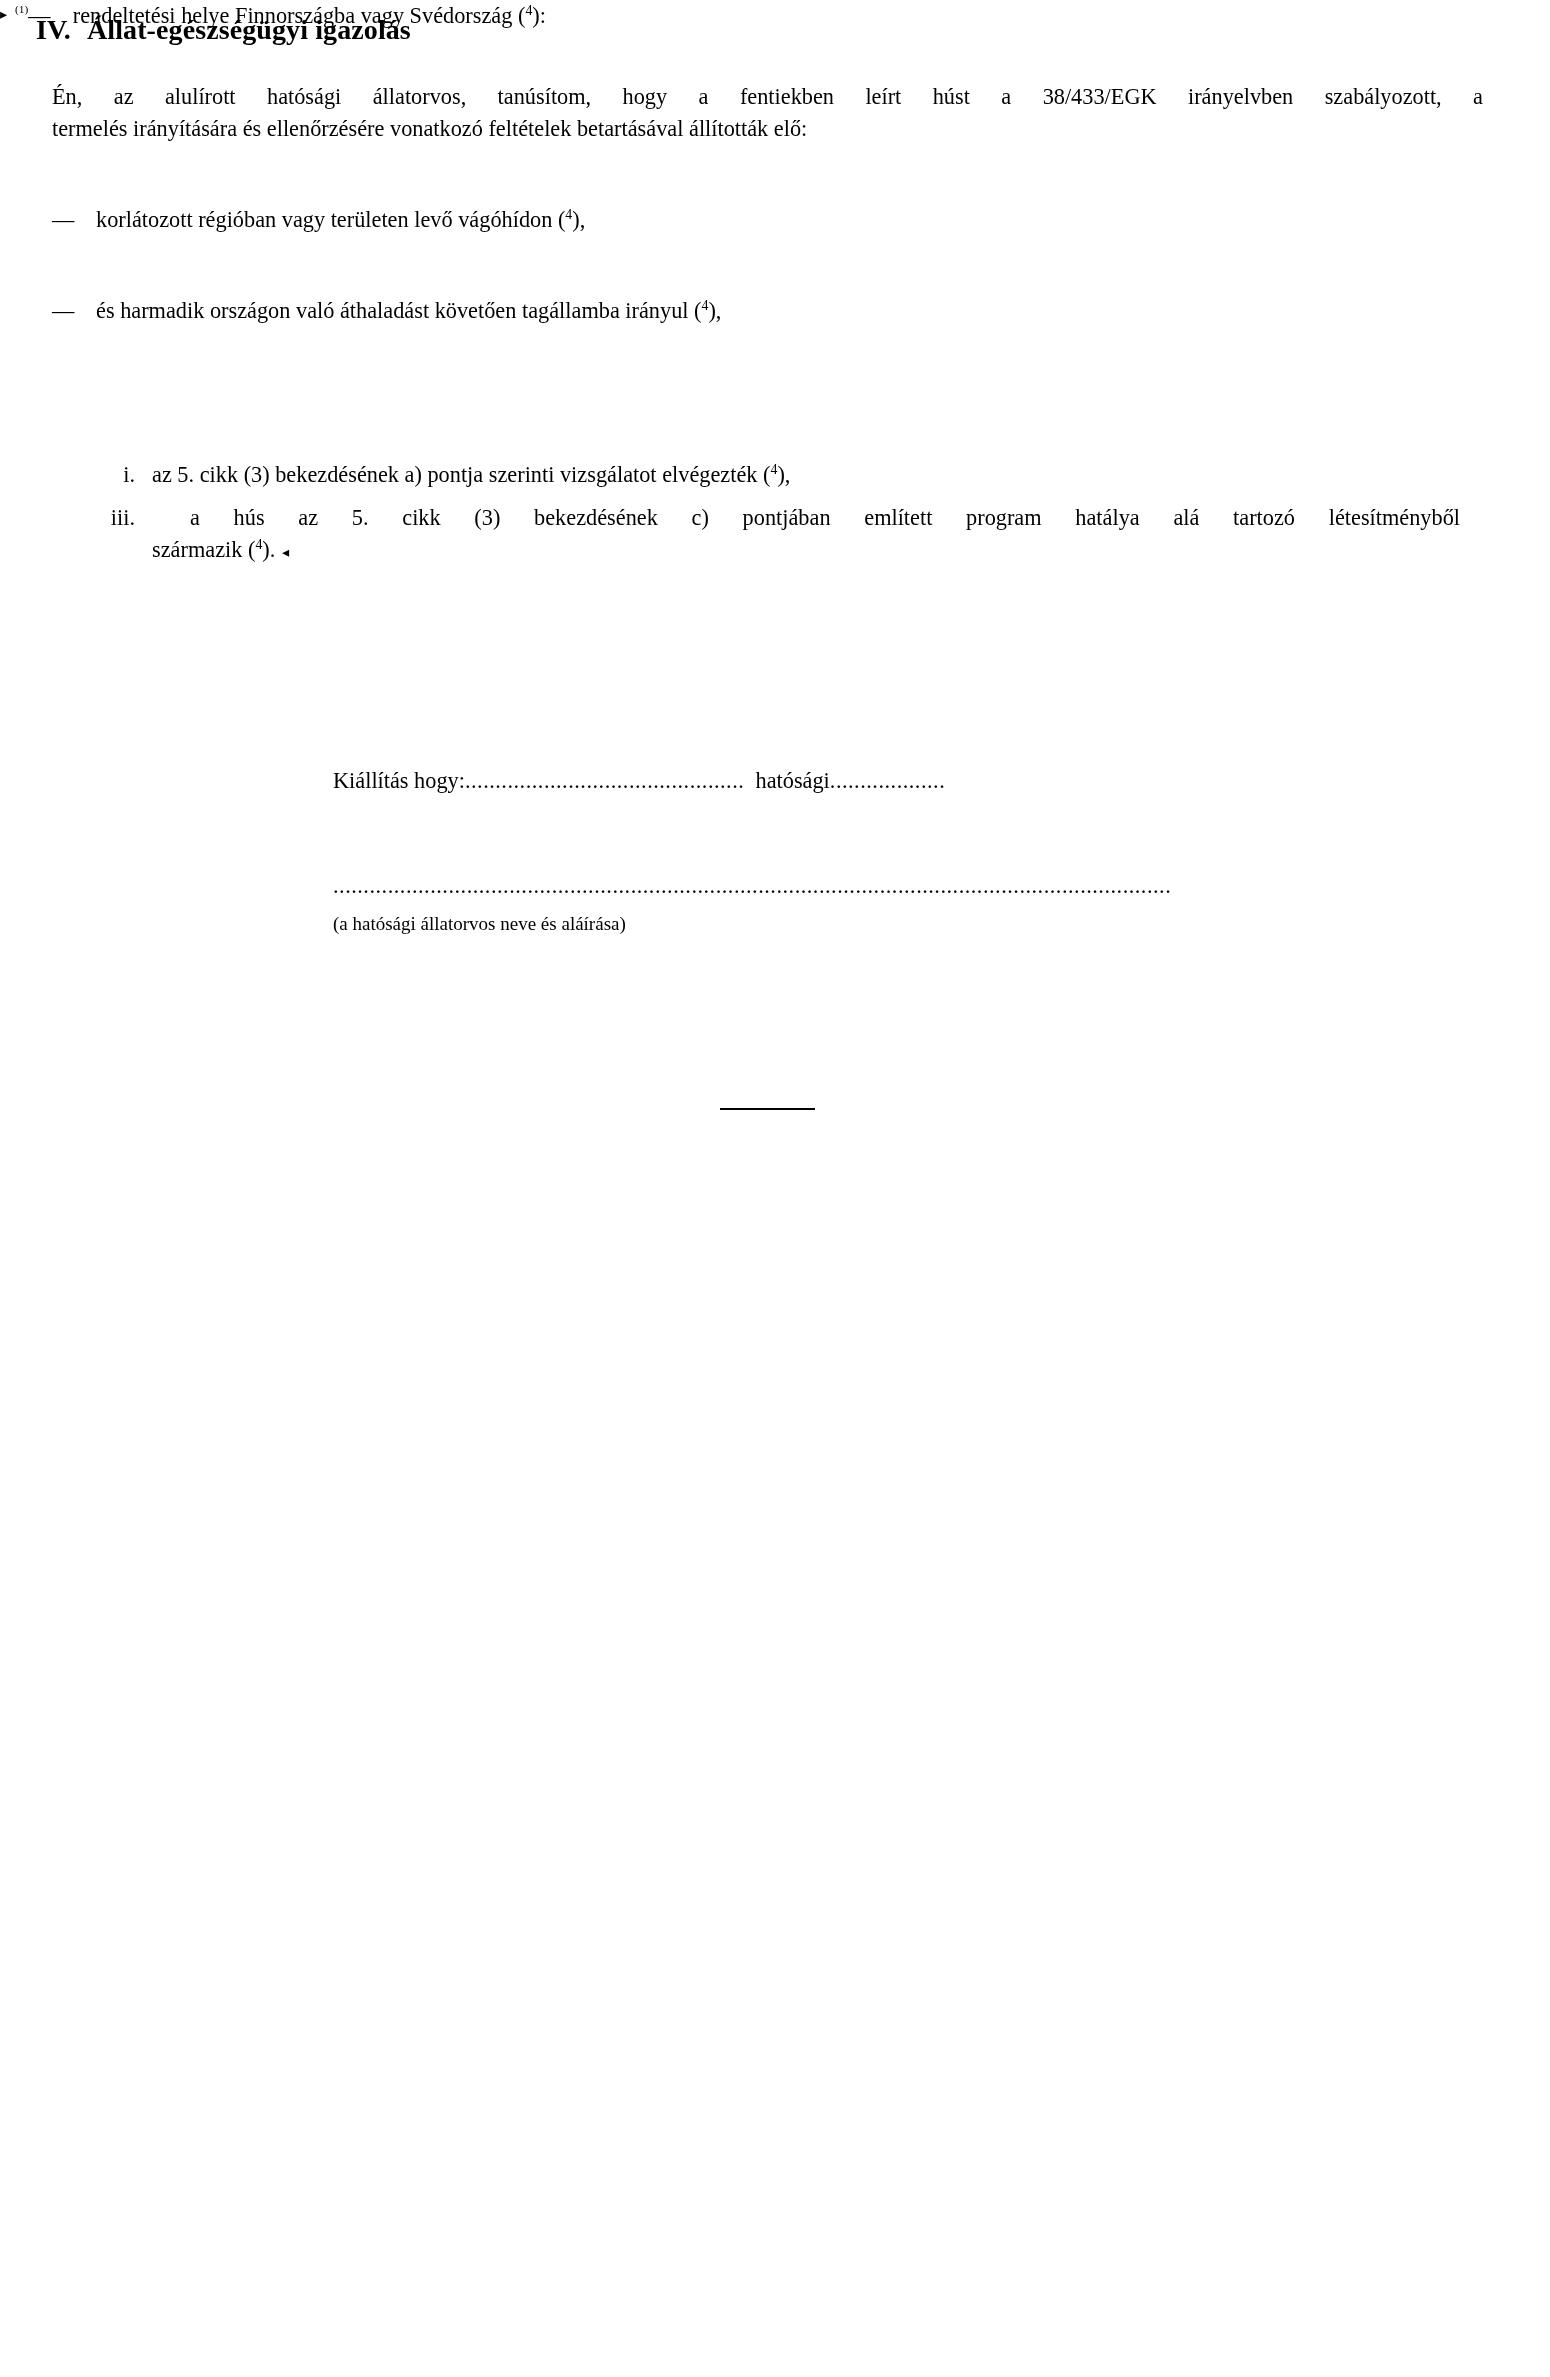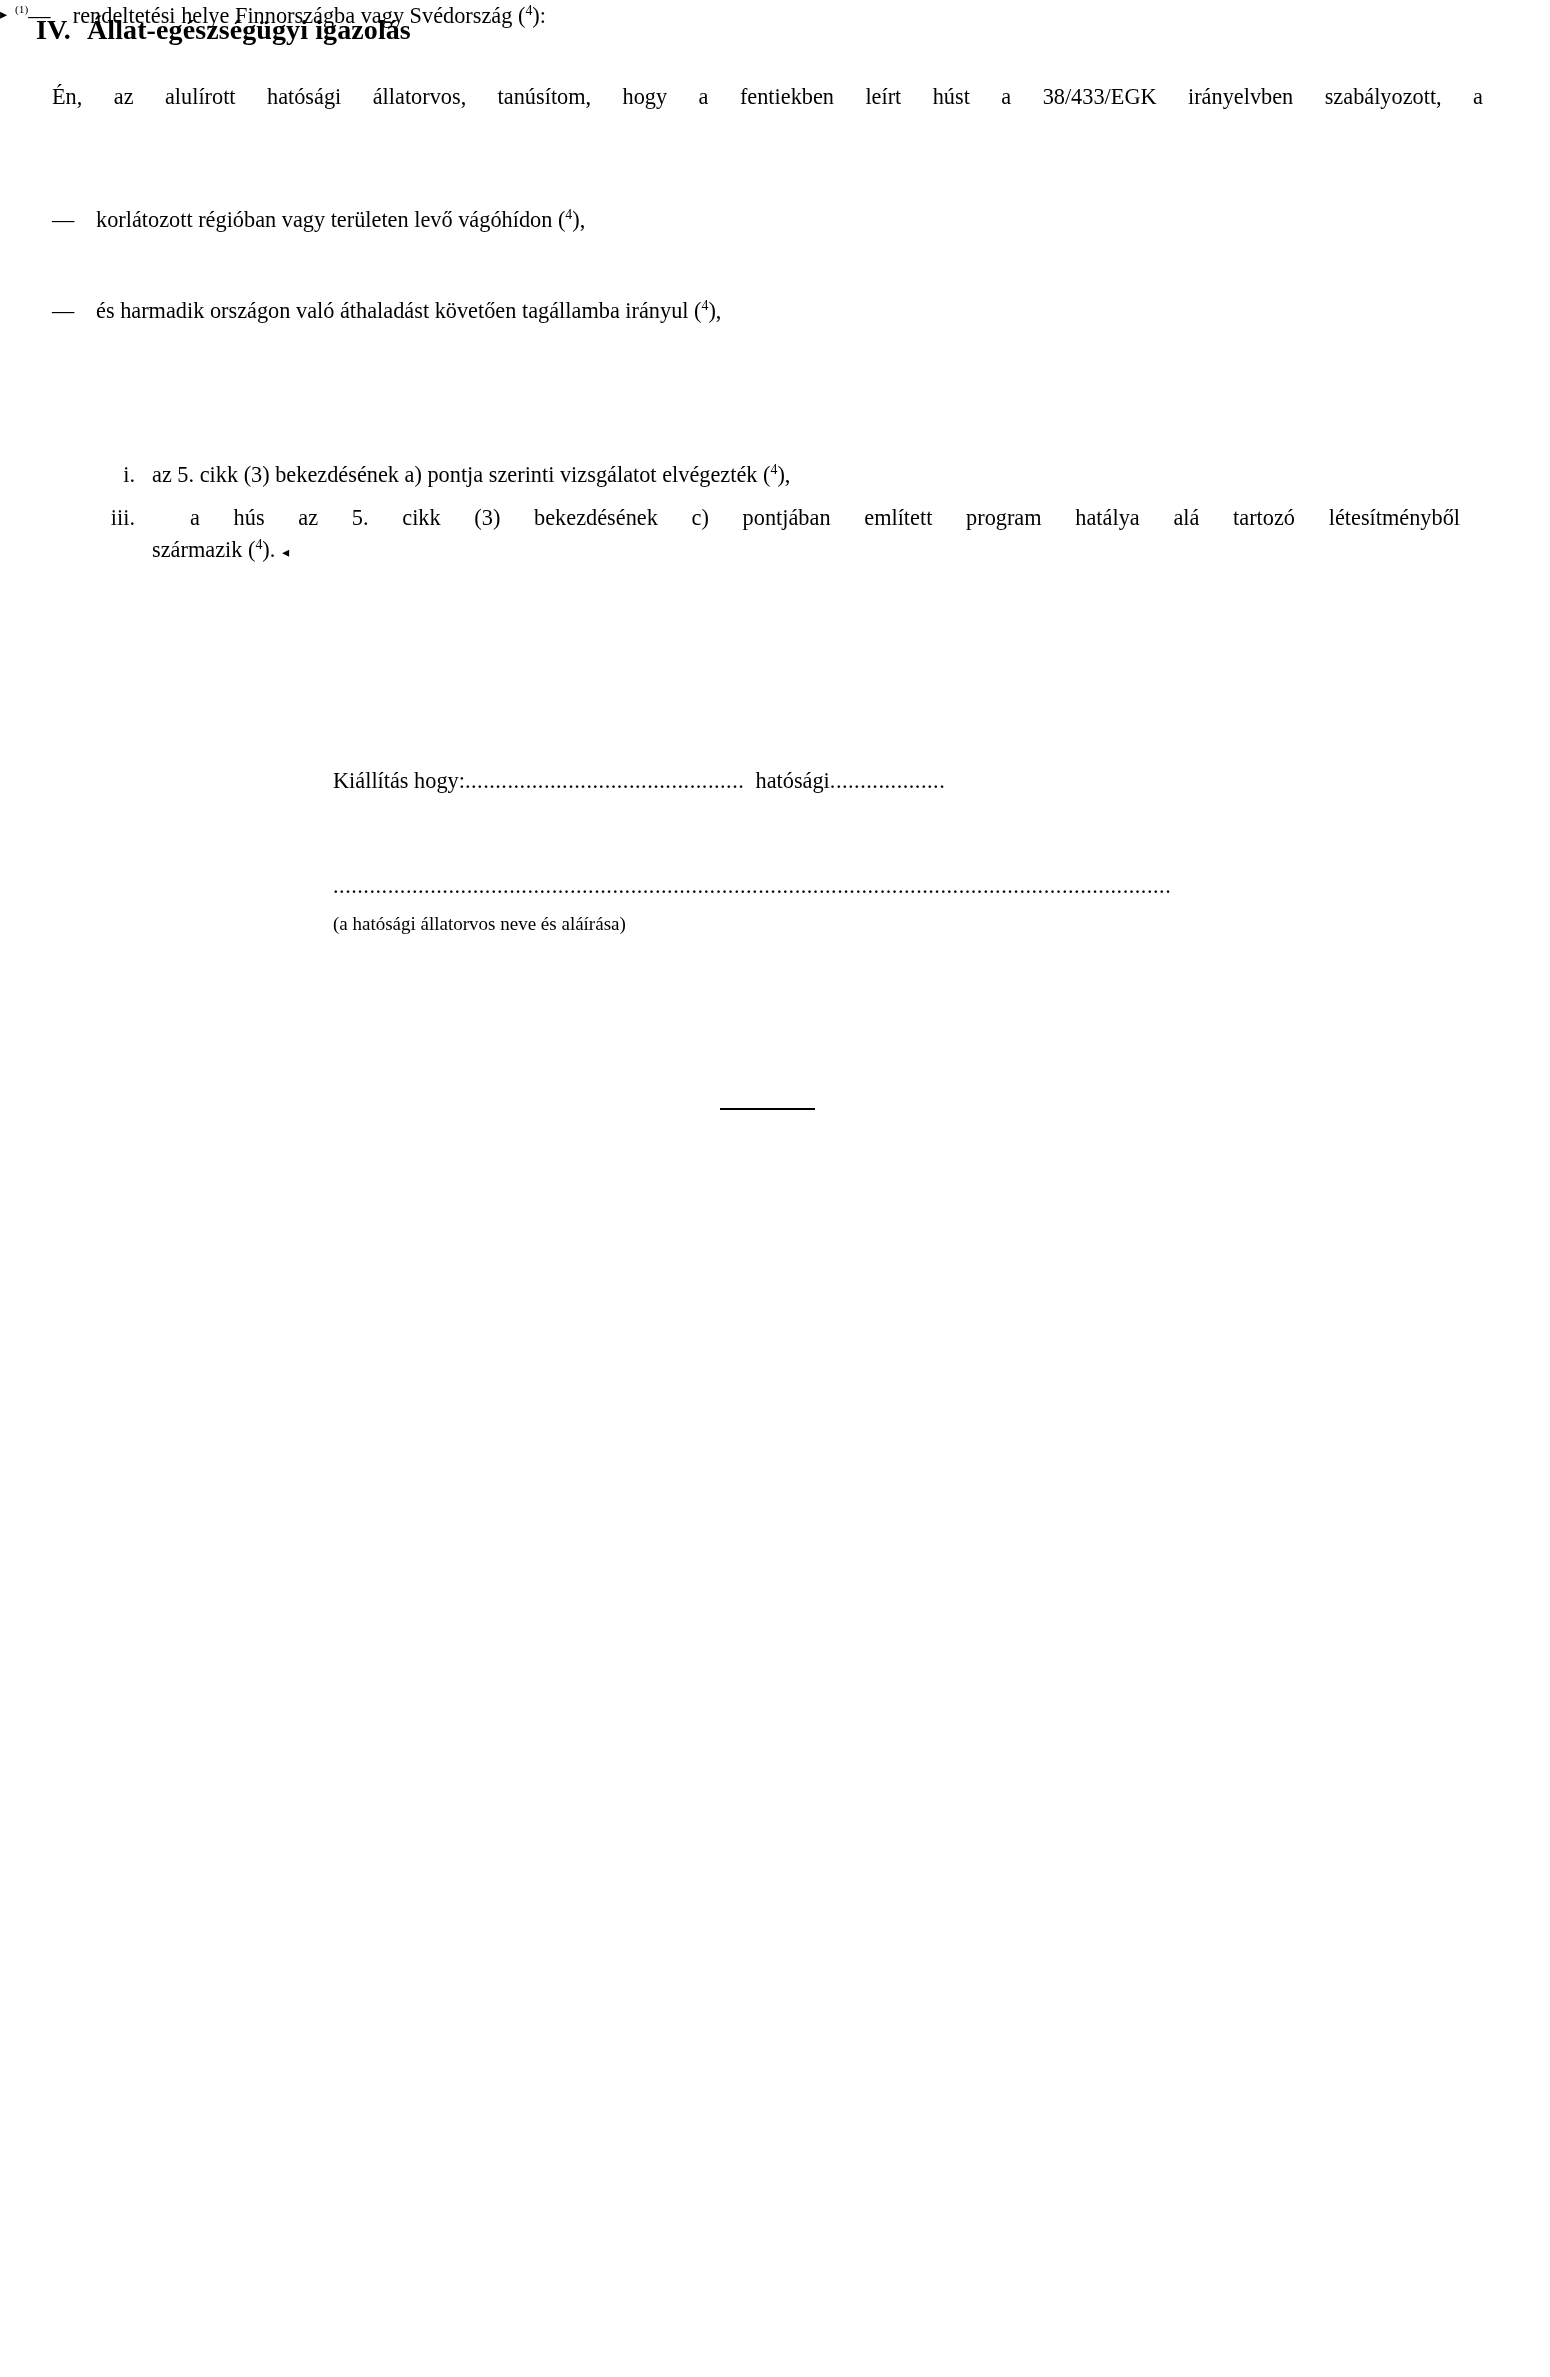--- a/index.html
+++ b/index.html
@@ -202,20 +202,21 @@
 
 <div class="page">
 
   <div class="section-head">
     <span class="numeral">IV.</span>
     <span class="title">Állat-egészségügyi igazolás</span>
   </div>
 
   <div class="intro">
     <span class="l1">Én, az alulírott hatósági állatorvos, tanúsítom, hogy a fentiekben leírt húst a 38/433/EGK irányelvben szabályozott, a</span>
+    <span class="l2">termelés irányítására és ellenőrzésére vonatkozó feltételek betartásával állították elő:</span>
   </div>
 
   <div class="dash-item" id="bullet-1">
     <span class="dash">—</span>
     <span class="txt">korlátozott régióban vagy területen levő vágóhídon (<sup>4</sup>),</span>
   </div>
 
   <div class="dash-item" id="bullet-2">
     <span class="dash">—</span>
     <span class="txt">és harmadik országon való áthaladást követően tagállamba irányul (<sup>4</sup>),</span>

